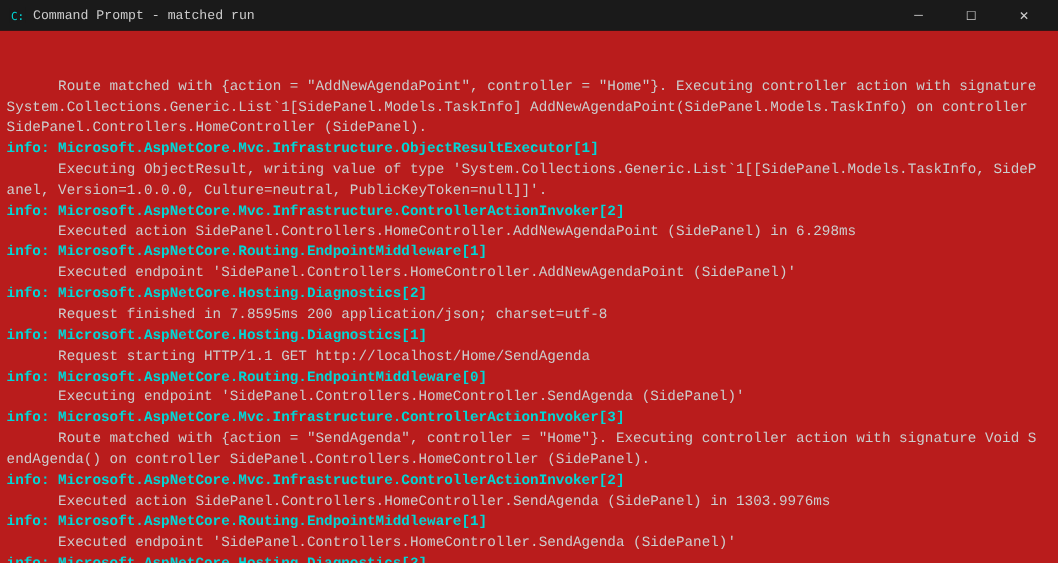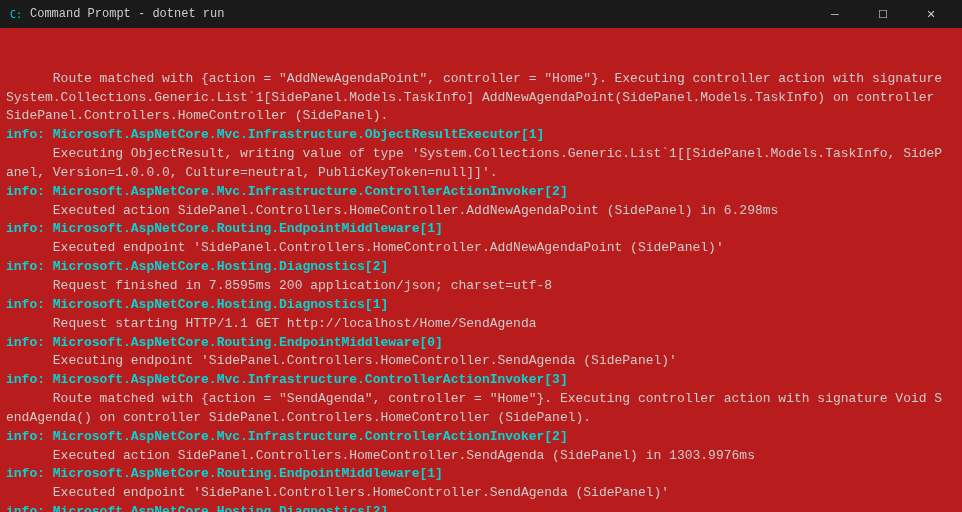--- a/index.html
+++ b/index.html
@@ -76,21 +76,21 @@
 
 <div>
   <div class="title-bar">
     <div class="title-bar-left">
       <div class="title-bar-icon">
         <svg viewBox="0 0 14 14" fill="none">
           <rect width="14" height="14" fill="#1a1a1a"></rect>
           <text x="1" y="11" font-size="10" fill="#00d7d7" font-family="Consolas,monospace">C:</text>
         </svg>
       </div>
-      <span class="title-bar-title">Command Prompt - dotnet  run</span>
+      <span class="title-bar-title">Command Prompt - matched  run</span>
     </div>
     <div class="title-bar-controls">
       <button class="title-btn">─</button>
       <button class="title-btn">☐</button>
       <button class="title-btn close">✕</button>
     </div>
   </div>
   <div class="console-body" id="console-body">
   <span class="line white">      Route matched with {action = "AddNewAgendaPoint", controller = "Home"}. Executing controller action with signature</span><span class="line white">System.Collections.Generic.List`1[SidePanel.Models.TaskInfo] AddNewAgendaPoint(SidePanel.Models.TaskInfo) on controller</span><span class="line white">SidePanel.Controllers.HomeController (SidePanel).</span><span class="line cyan">info: Microsoft.AspNetCore.Mvc.Infrastructure.ObjectResultExecutor[1]</span><span class="line white">      Executing ObjectResult, writing value of type 'System.Collections.Generic.List`1[[SidePanel.Models.TaskInfo, SideP</span><span class="line white">anel, Version=1.0.0.0, Culture=neutral, PublicKeyToken=null]]'.</span><span class="line cyan">info: Microsoft.AspNetCore.Mvc.Infrastructure.ControllerActionInvoker[2]</span><span class="line white">      Executed action SidePanel.Controllers.HomeController.AddNewAgendaPoint (SidePanel) in 6.298ms</span><span class="line cyan">info: Microsoft.AspNetCore.Routing.EndpointMiddleware[1]</span><span class="line white">      Executed endpoint 'SidePanel.Controllers.HomeController.AddNewAgendaPoint (SidePanel)'</span><span class="line cyan">info: Microsoft.AspNetCore.Hosting.Diagnostics[2]</span><span class="line white">      Request finished in 7.8595ms 200 application/json; charset=utf-8</span><span class="line cyan">info: Microsoft.AspNetCore.Hosting.Diagnostics[1]</span><span class="line white">      Request starting HTTP/1.1 GET http://localhost/Home/SendAgenda</span><span class="line cyan">info: Microsoft.AspNetCore.Routing.EndpointMiddleware[0]</span><span class="line white">      Executing endpoint 'SidePanel.Controllers.HomeController.SendAgenda (SidePanel)'</span><span class="line cyan">info: Microsoft.AspNetCore.Mvc.Infrastructure.ControllerActionInvoker[3]</span><span class="line white">      Route matched with {action = "SendAgenda", controller = "Home"}. Executing controller action with signature Void S</span><span class="line white">endAgenda() on controller SidePanel.Controllers.HomeController (SidePanel).</span><span class="line cyan">info: Microsoft.AspNetCore.Mvc.Infrastructure.ControllerActionInvoker[2]</span><span class="line white">      Executed action SidePanel.Controllers.HomeController.SendAgenda (SidePanel) in 1303.9976ms</span><span class="line cyan">info: Microsoft.AspNetCore.Routing.EndpointMiddleware[1]</span><span class="line white">      Executed endpoint 'SidePanel.Controllers.HomeController.SendAgenda (SidePanel)'</span><span class="line cyan">info: Microsoft.AspNetCore.Hosting.Diagnostics[2]</span></div>
 </div>

